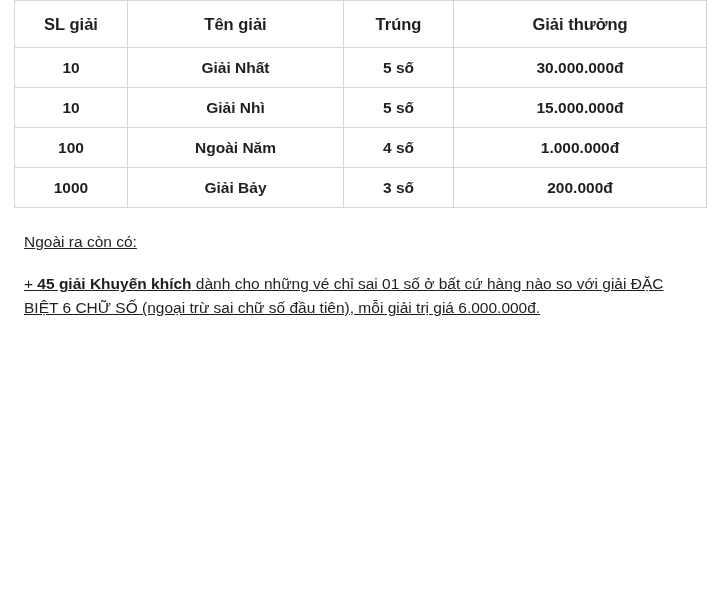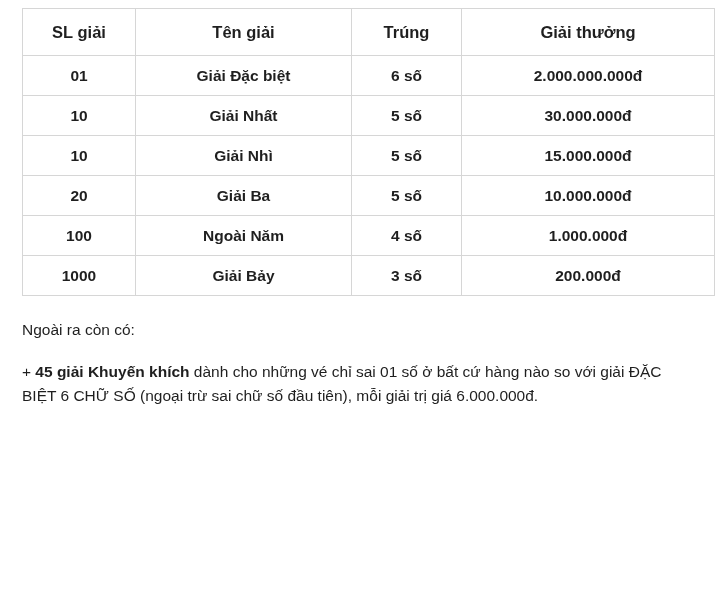--- a/index.html
+++ b/index.html
@@ -12,21 +12,21 @@
     background: #ffffff;
     font-family: "Liberation Sans", sans-serif;
     color: #222222;
     overflow: hidden;
   }
   .page {
     width: 720px;
     height: 604px;
     position: relative;
     box-sizing: border-box;
-    padding: 8px;
+    padding: 0;
     border-radius: 31px;
   }
   table.prize-table {
     border-collapse: collapse;
     width: 692px;
     margin: 0 14px 0 14px;
     table-layout: fixed;
   }
   table.prize-table th,
   table.prize-table td {
@@ -46,25 +46,26 @@
   }
   table.prize-table tr.special td {
     font-weight: bold;
   }
   col.c1 { width: 113px; }
   col.c2 { width: 216px; }
   col.c3 { width: 110px; }
   col.c4 { width: 253px; }
 
   .notes {
-    margin: 0 14px;
+    margin: 0 24px;
     padding-top: 22px;
     font-size: 15.5px;
     line-height: 1.55;
     color: #1f1f1f;
+    text-decoration: underline;
   }
   .notes p {
     margin: 0 0 14px 0;
   }
   .notes p.lead {
     margin-bottom: 18px;
   }
   .notes b {
     font-weight: bold;
   }
@@ -83,43 +84,31 @@
     </colgroup>
     <thead>
       <tr>
         <th>SL giải</th>
         <th>Tên giải</th>
         <th>Trúng</th>
         <th>Giải thưởng</th>
       </tr>
     </thead>
     <tbody>
-      <tr class="special">
-        <td>01</td>
-        <td>Giải Đặc biệt</td>
-        <td>6 số</td>
-        <td>2.000.000.000đ</td>
-      </tr>
       <tr>
         <td>10</td>
         <td>Giải Nhất</td>
         <td>5 số</td>
         <td>30.000.000đ</td>
       </tr>
       <tr>
         <td>10</td>
         <td>Giải Nhì</td>
         <td>5 số</td>
         <td>15.000.000đ</td>
-      </tr>
-      <tr>
-        <td>20</td>
-        <td>Giải Ba</td>
-        <td>5 số</td>
-        <td>10.000.000đ</td>
       </tr>
       <tr>
         <td>100</td>
         <td>Ngoài Năm</td>
         <td>4 số</td>
         <td>1.000.000đ</td>
       </tr>
       <tr>
         <td>1000</td>
         <td>Giải Bảy</td>

